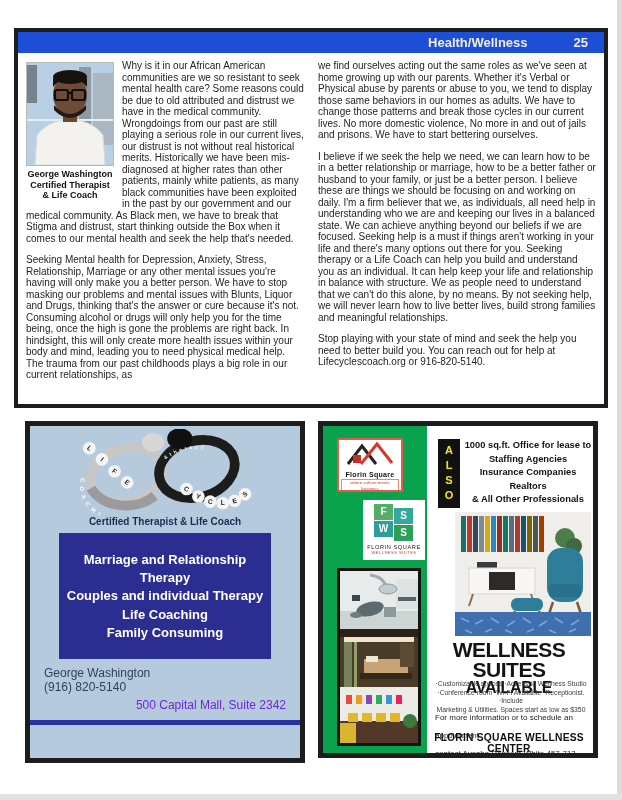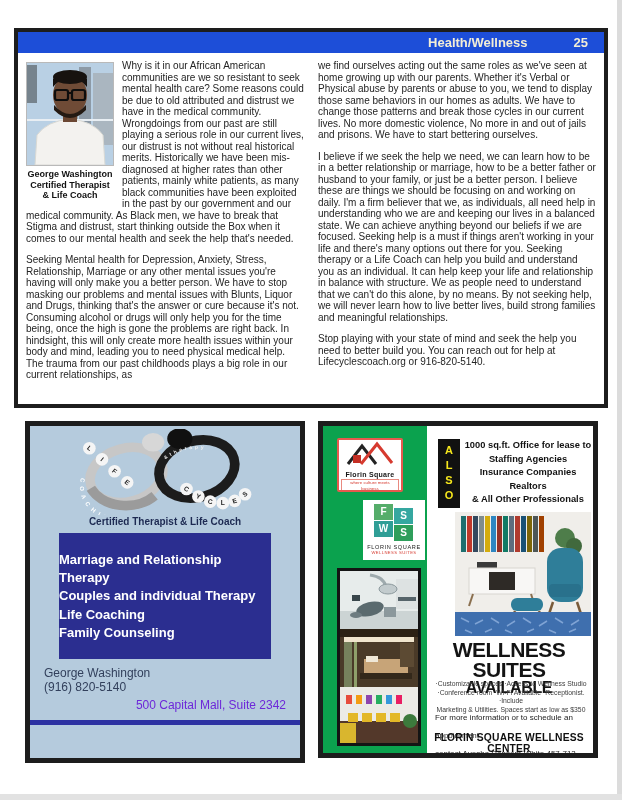--- a/index.html
+++ b/index.html
@@ -28,21 +28,21 @@
 
   
   .ad-left{
     position:absolute;left:25px;top:421px;width:280px;height:342px;
     border:5px solid #1d1d1d;box-sizing:border-box;background:#b5cbdd;overflow:hidden;
   }
   .cycles-logo{display:block;margin:3px auto 0;}
   .cert-line{text-align:center;font-weight:bold;font-size:10px;color:#1d2a52;margin-top:1px;}
   .services-panel{
     width:212px;margin:6px auto 0;background:#2b2e90;color:#ffffff;
-    font-weight:bold;font-size:13px;padding:18px 0 16px 0;
+    text-align:center;font-weight:bold;font-size:13px;padding:18px 0 16px 0;
   }
   .services-panel div{line-height:17.5px;margin:0 0 1px 0;}
   .contact-block{margin:7px 0 0 14px;font-size:12px;line-height:14.5px;color:#32405c;}
   .address-block{margin:3px 14px 8px 0;font-size:12px;line-height:14.5px;color:#6d28d9;text-align:right;}
   .blue-divider{height:5px;background:#2d32a2;margin-top:7px;}
 
   
   .ad-right{
     position:absolute;left:318px;top:421px;width:280px;height:337px;
     border:5px solid #1d1d1d;box-sizing:border-box;background:#ffffff;overflow:hidden;
@@ -177,21 +177,21 @@
         <text x="214" y="100" font-size="9" font-weight="bold" fill="#1c1c1c" text-anchor="middle" transform="rotate(-18 214 97)">E</text>
       <circle cx="228" cy="88" r="8.5" fill="#f5f5f5"></circle>
         <text x="228" y="91" font-size="9" font-weight="bold" fill="#1c1c1c" text-anchor="middle" transform="rotate(-36 228 88)">S</text>
     </g>
   </svg>
   <div class="cert-line">Certified Therapist &amp; Life Coach</div>
   <div class="services-panel">
     <div>Marriage and Relationship Therapy</div>
     <div>Couples and individual Therapy</div>
     <div>Life Coaching</div>
-    <div>Family Counseling</div>
+    <div>Family Consuming</div>
   </div>
   <div class="contact-block">
     <div>George Washington</div>
     <div>(916) 820-5140</div>
   </div>
   <div class="address-block">
     <div>500 Capital Mall, Suite 2342</div>
   </div>
   <div class="blue-divider"></div>
 

